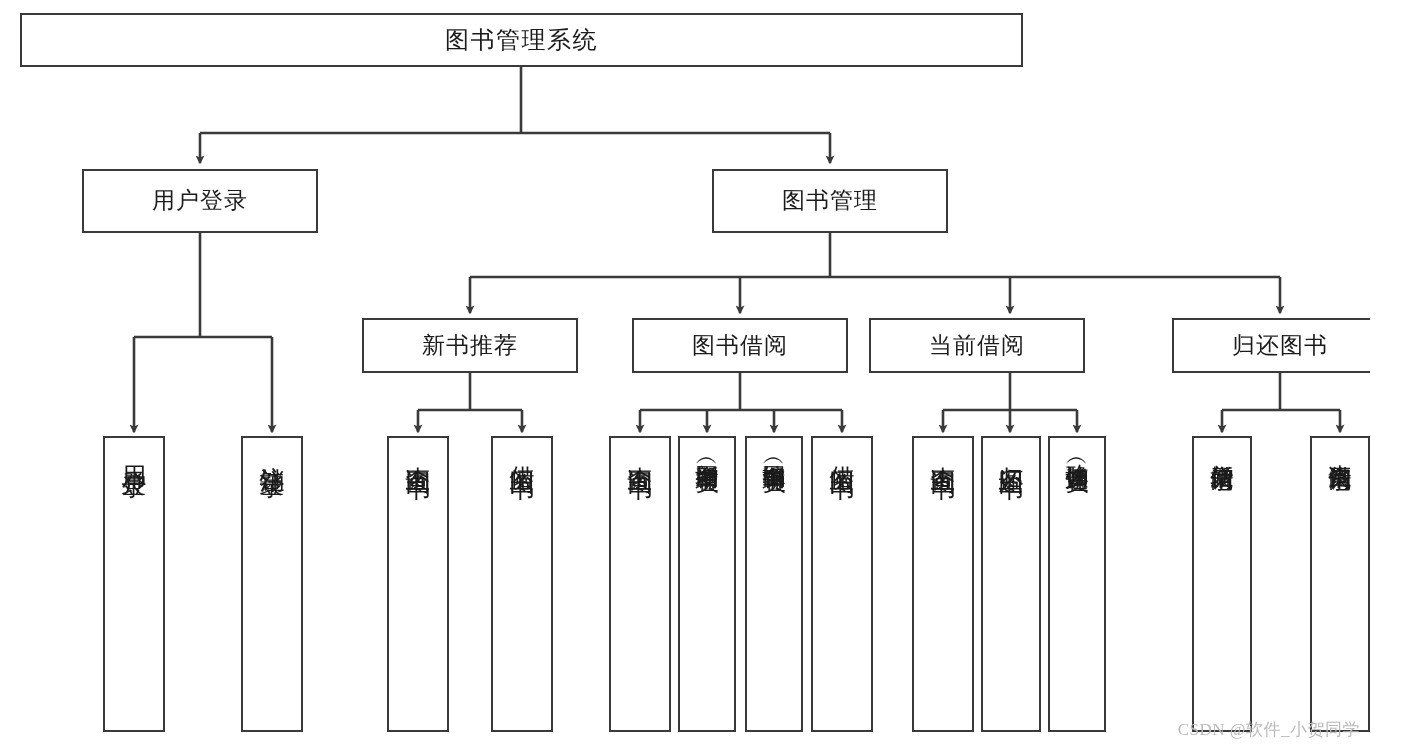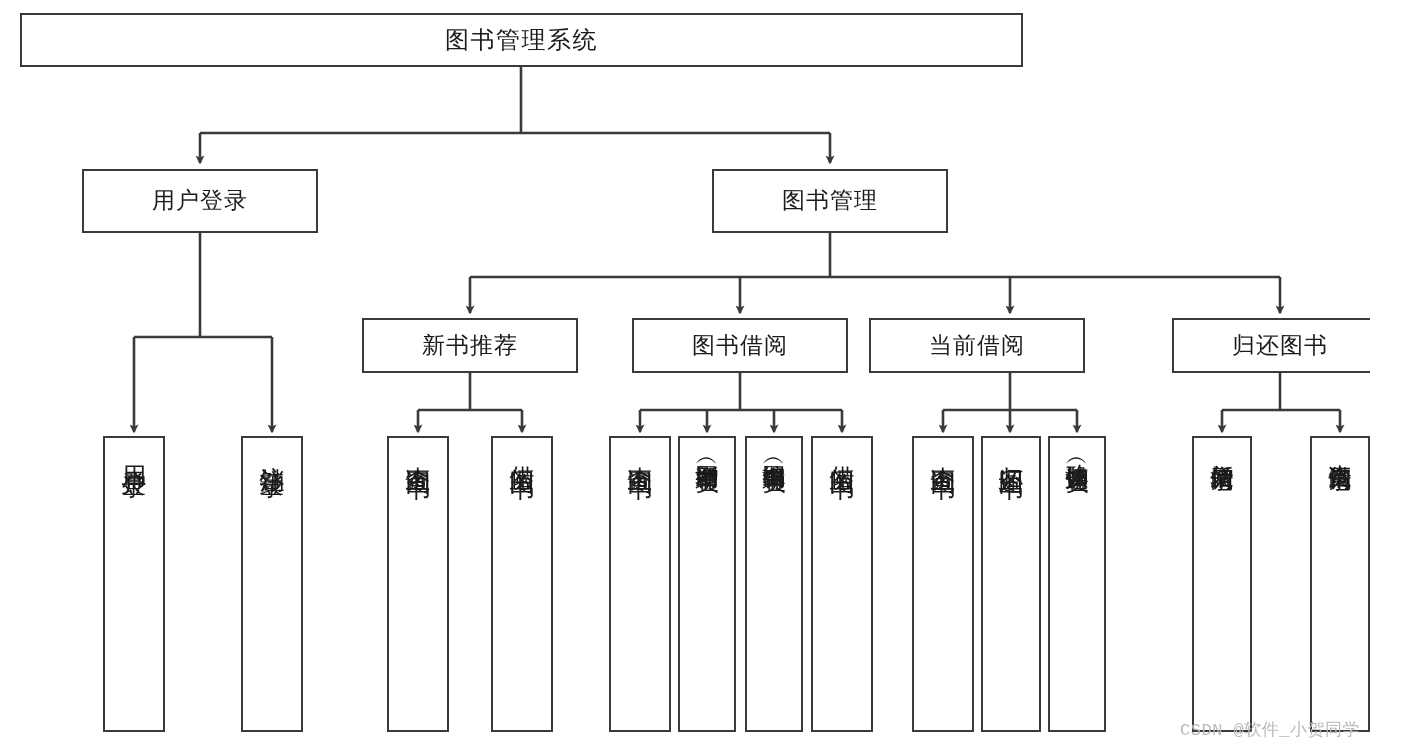--- a/index.html
+++ b/index.html
@@ -72,21 +72,21 @@
   }
   .watermark {
     position: absolute;
     right: 10px;
     bottom: 6px;
     font-size: 17px;
     color: #b9b9b9;
     letter-spacing: 0.5px;
     z-index: 5;
     white-space: nowrap;
-    font-family: Liberation Mono, monospace;
+    font-family: Liberation Serif, serif;
   }
 </style>
 </head>
 <body>
 
 <div id="diagram-root">
 
   <svg id="connectors" viewBox="0 0 1405 747" xmlns="http://www.w3.org/2000/svg">
     <defs>
       <marker id="arrow" markerWidth="9" markerHeight="9" refX="7.6" refY="4.5" orient="auto" markerUnits="userSpaceOnUse">

